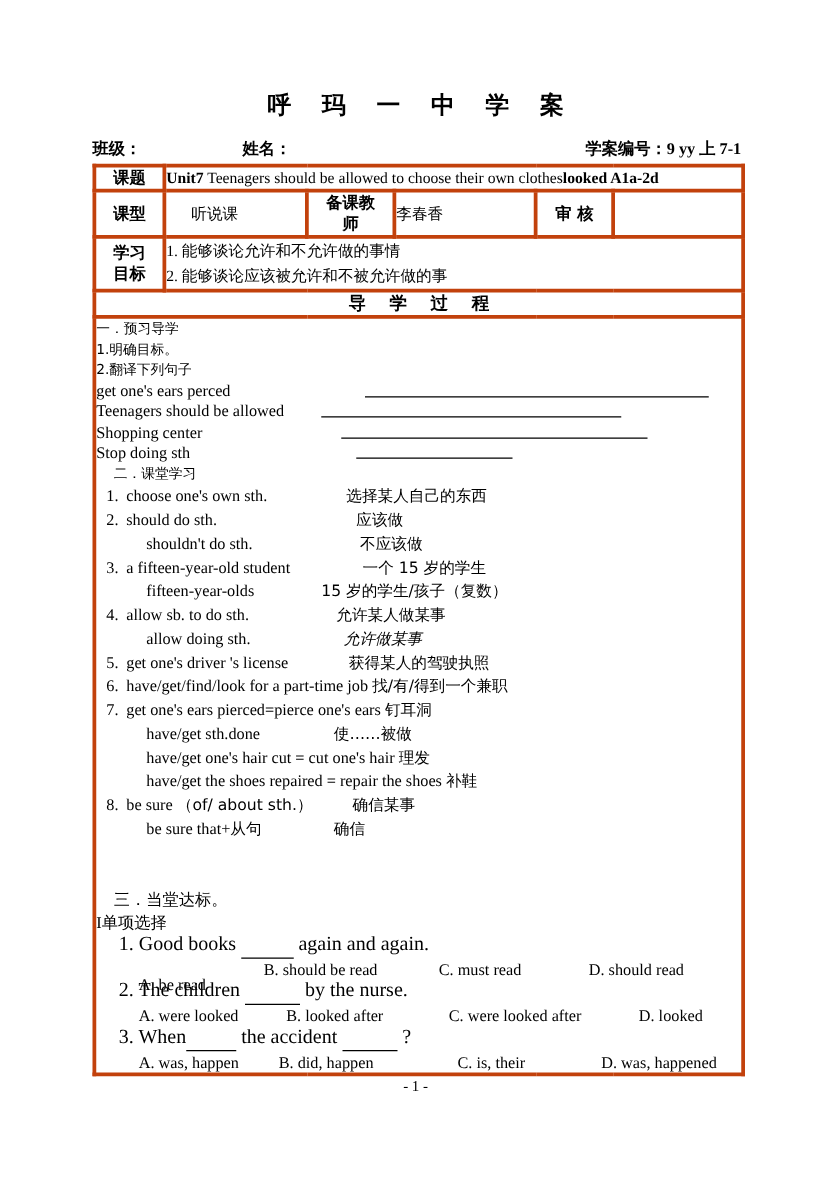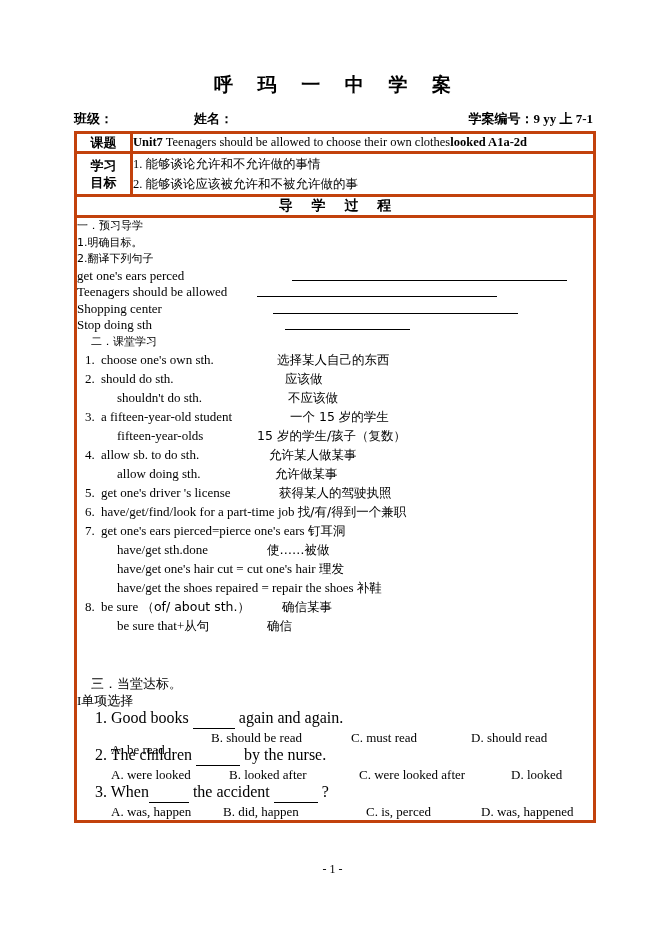--- a/index.html
+++ b/index.html
@@ -278,20 +278,28 @@
       <col style="width:113px">
       <col style="width:62px">
       <col style="width:104px">
     </colgroup>
     <tbody>
       <tr>
         <td class="label-cell">课题</td>
         <td class="topic-cell" colspan="5"><span class="b">Unit7</span><span> Teenagers should be allowed to choose their own clothes</span><span class="b">looked A</span><span class="b">1a-2d</span></td>
       </tr>
       <tr>
+        <td class="label-cell">课型</td>
+        <td class="plain-cn center-ish">听说课</td>
+        <td class="label-cell"><span>备课教</span><span class="l2">师</span></td>
+        <td class="teacher-cell">李春香</td>
+        <td class="label-cell">审  核</td>
+        <td class="empty-cell"></td>
+      </tr>
+      <tr>
         <td class="label-cell"><span>学习</span><span class="l2">目标</span></td>
         <td class="goals-cell" colspan="5">
           <div class="g-line"><span class="g-num">1.</span><span>能够谈论允许和不允许做的事情</span></div>
           <div class="g-line"><span class="g-num">2.</span><span>能够谈论应该被允许和不被允许做的事</span></div>
         </td>
       </tr>
       <tr>
         <td class="process-cell" colspan="6">导 学 过 程</td>
       </tr>
       <tr>
@@ -343,21 +351,21 @@
             <span class="eng sub">fifteen-year-olds</span>
             <span class="chn" style="left:180px;">15 岁的学生/孩子（复数）</span>
           </div>
           <div class="voc">
             <span class="num">4.</span>
             <span class="eng">allow sb. to do sth.</span>
             <span class="chn" style="left:192px;">允许某人做某事</span>
           </div>
           <div class="voc">
             <span class="eng sub">allow doing sth.</span>
-            <span class="chn" style="left:198px;">允许做某事</span>
+            <span class="chn" style="left:198px;font-style:italic;">允许做某事</span>
           </div>
           <div class="voc">
             <span class="num">5.</span>
             <span class="eng">get one's driver 's license</span>
             <span class="chn" style="left:202px;">获得某人的驾驶执照</span>
           </div>
           <div class="voc">
             <span class="num">6.</span>
             <span class="inline"><span>have/get/find/look for a part-time job </span><span class="cnpart">找/有/得到一个兼职</span></span>
           </div>
@@ -404,21 +412,21 @@
             <span style="left:34px;">A. were looked</span>
             <span style="left:152px;">B. looked after</span>
             <span style="left:282px;">C. were looked after</span>
             <span style="left:434px;">D. looked</span>
           </div>
 
           <div class="q"><span>3. When</span><span class="u" style="width:40px;">&nbsp;</span><span> the accident </span><span class="u" style="width:44px;">&nbsp;</span><span> ?</span></div>
           <div class="opts">
             <span style="left:34px;">A. was, happen</span>
             <span style="left:146px;">B. did, happen</span>
-            <span style="left:289px;">C. is, perced</span>
+            <span style="left:289px;">C. is, their</span>
             <span style="left:404px;">D. was, happened</span>
           </div>
 
         </td>
       </tr>
     </tbody>
   </table>
 
   <div class="footer">- 1 -</div>
 

